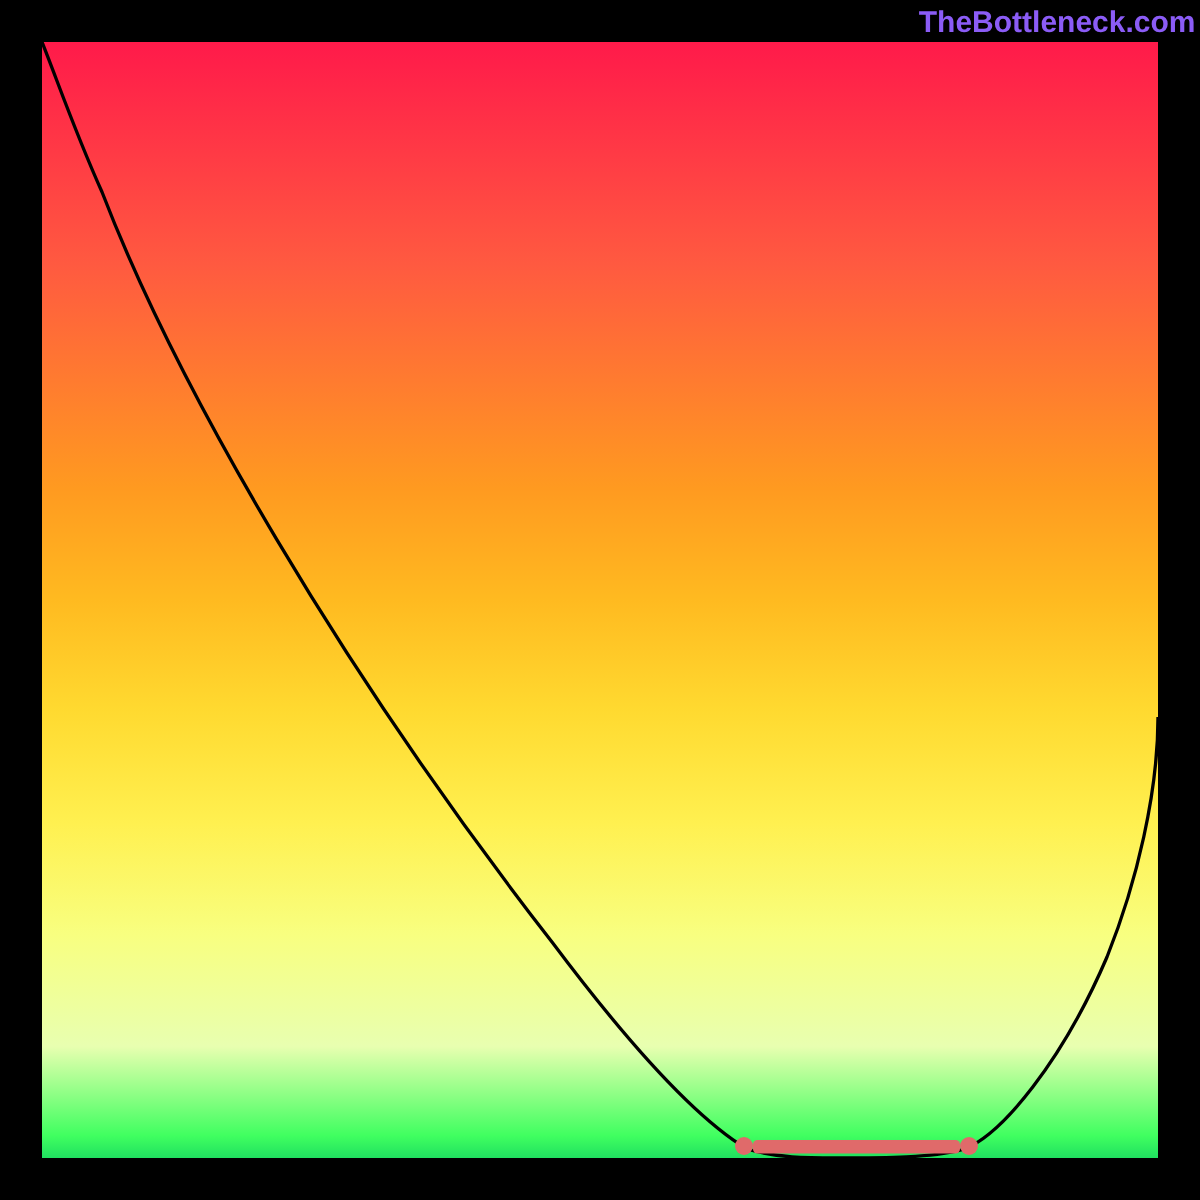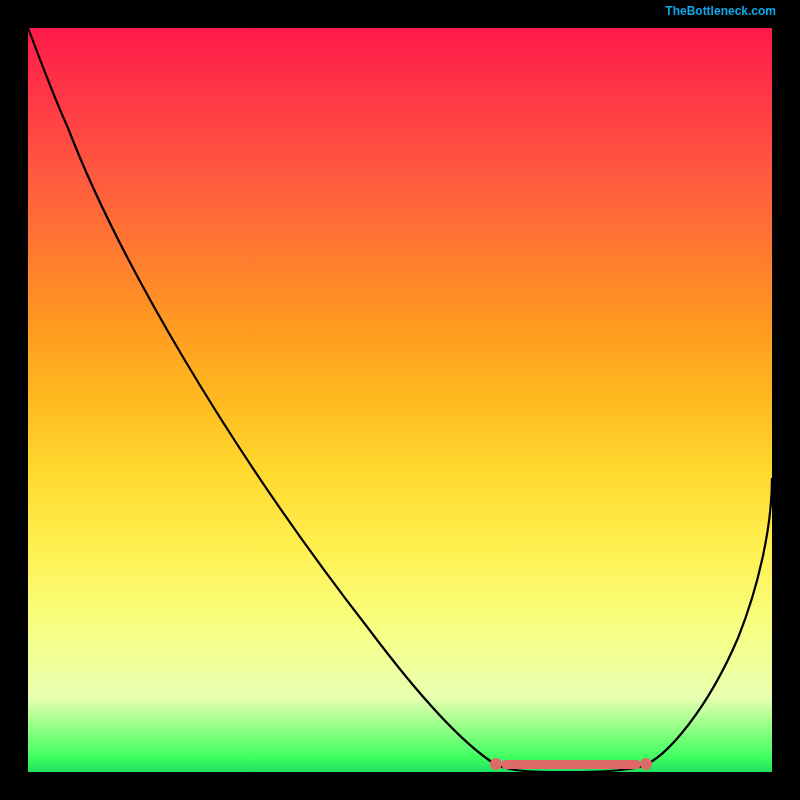--- a/index.html
+++ b/index.html
@@ -1,17 +1,17 @@
 <!DOCTYPE html>
 <html><head>
 <meta charset="utf-8">
 <style>
   * { margin: 0; padding: 0; box-sizing: border-box; }
   body { width: 800px; height: 800px; background: #000; position: relative; overflow: hidden; }
-  .watermark { position: absolute; top: 4px; right: 24px; color: #0ea5e9; font-family: Arial, sans-serif; font-size: 12px; font-weight: bold; z-index: 10; }
+  .watermark { position: absolute; top: 4px; right: 3px; color: #8b5cf6; font-family: Arial, sans-serif; font-size: 20px; font-weight: bold; z-index: 10; }
   .plot-area { position: absolute; left: 28px; top: 28px; width: 744px; height: 744px; overflow: hidden; }
   .gradient-bg { position: absolute; left: 0; top: 0; width: 100%; height: 100%;
     background: linear-gradient(to bottom,
       #ff1a4a 0%,
       #ff3a45 10%,
       #ff5a40 20%,
       #ff7a30 30%,
       #ff9a20 40%,
       #ffba20 50%,
       #ffda30 60%,

